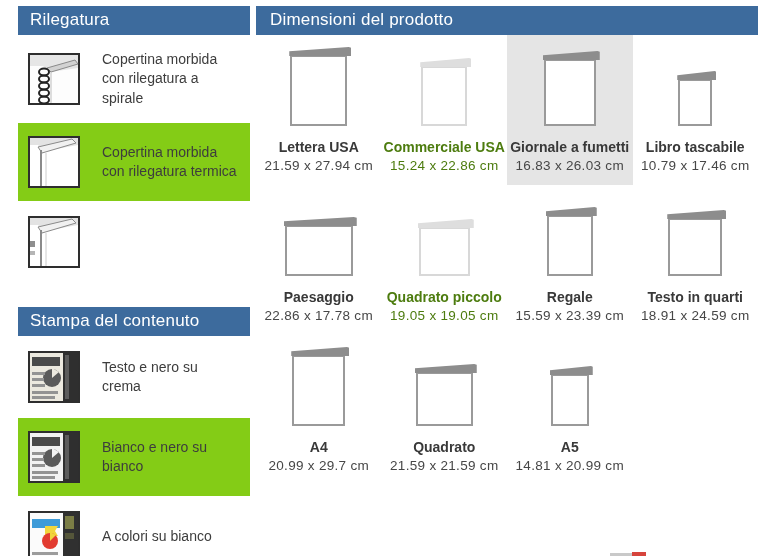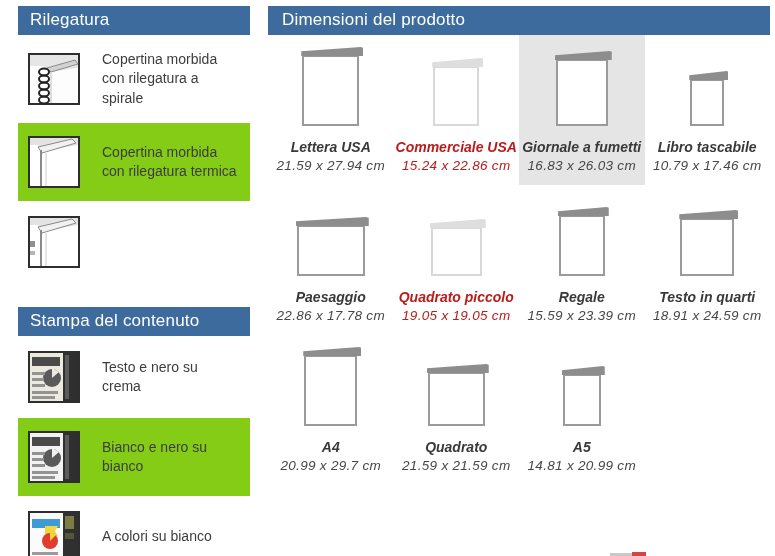--- a/index.html
+++ b/index.html
@@ -12,37 +12,37 @@
   .section-header { background:#3d6b9d; color:#fff; font-size:17px; font-weight:400;
     padding:4px 12px 5px 12px; letter-spacing:.2px; }
   .section2 { margin-top:26px; }
   .side-item { display:flex; align-items:center; gap:22px; padding:13px 10px; margin-top:2px;
     cursor:pointer; }
   .side-item.selected { background:#84cc16; }
   .side-icon { flex:0 0 52px; width:52px; height:52px; }
   .side-label { font-size:14px; line-height:1.38; color:#3d3d3d; max-width:150px; }
 
   
-  .main { position:absolute; left:268px; top:6px; width:502px; }
+  .main { position:absolute; left:256px; top:6px; width:502px; }
   .main-header { background:#3d6b9d; color:#fff; font-size:17px; padding:4px 14px 5px 14px;
     letter-spacing:.2px; }
   .grid { margin-top:0; display:grid; grid-template-columns:repeat(4,125.5px);
     grid-auto-rows:150px; }
   .cell { position:relative; display:flex; flex-direction:column; align-items:center;
-    justify-content:flex-end; padding-bottom:12px; text-align:right; cursor:pointer;font-style:italic; }
+    justify-content:flex-end; padding-bottom:12px; text-align:right; cursor:pointer; }
   .cell.selected { background:#e5e5e5; }
   .bookwrap { position:relative; margin-bottom:13px; }
   .book { background:#fff; border:2px solid #9a9a9a; }
   .fold { position:absolute; left:-1px; top:-8px; width:calc(100% + 5px); height:9px;
     background:#8d8d8d; clip-path:polygon(0 48%, 96% 0, 100% 10%, 100% 100%, 0 100%); }
   .size-name { font-size:14px; font-weight:700; color:#393939; line-height:1.15; }
   .size-dims { font-size:13.5px; color:#474747; margin-top:3px; letter-spacing:.3px; }
   .cell.disabled .book { border-color:#d8d8d8; }
   .cell.disabled .fold { background:#dedede; }
-  .cell.disabled .size-name, .cell.disabled .size-dims { color:#b91c1c; }
+  .cell.disabled .size-name, .cell.disabled .size-dims { color:#4d7c0f; }
 
   
   .artifact { position:absolute; left:610px; top:552px; width:40px; height:4px; display:flex; }
   .artifact .a-gray { width:22px; height:3px; background:#c9c9c9; align-self:flex-end; }
   .artifact .a-red { width:14px; height:4px; background:#d6443c; }
 </style>
 </head>
 <body>
 
 <div class="app">

